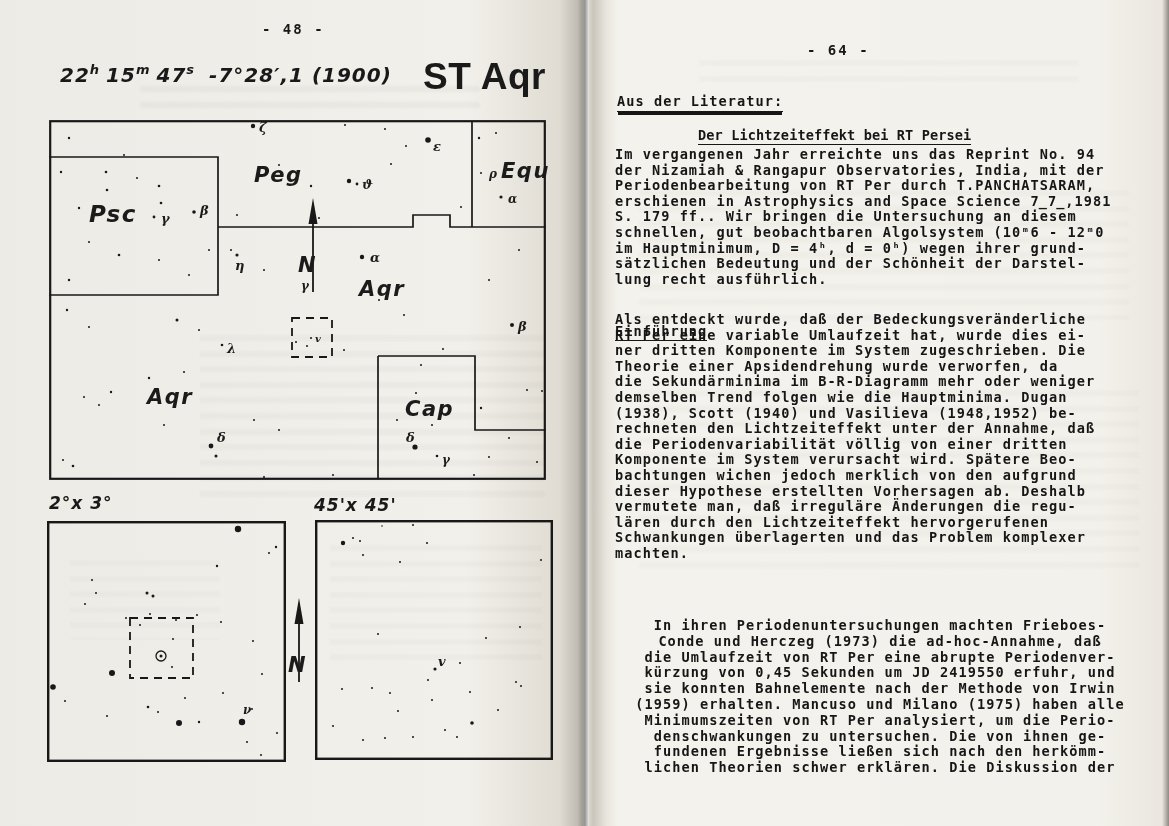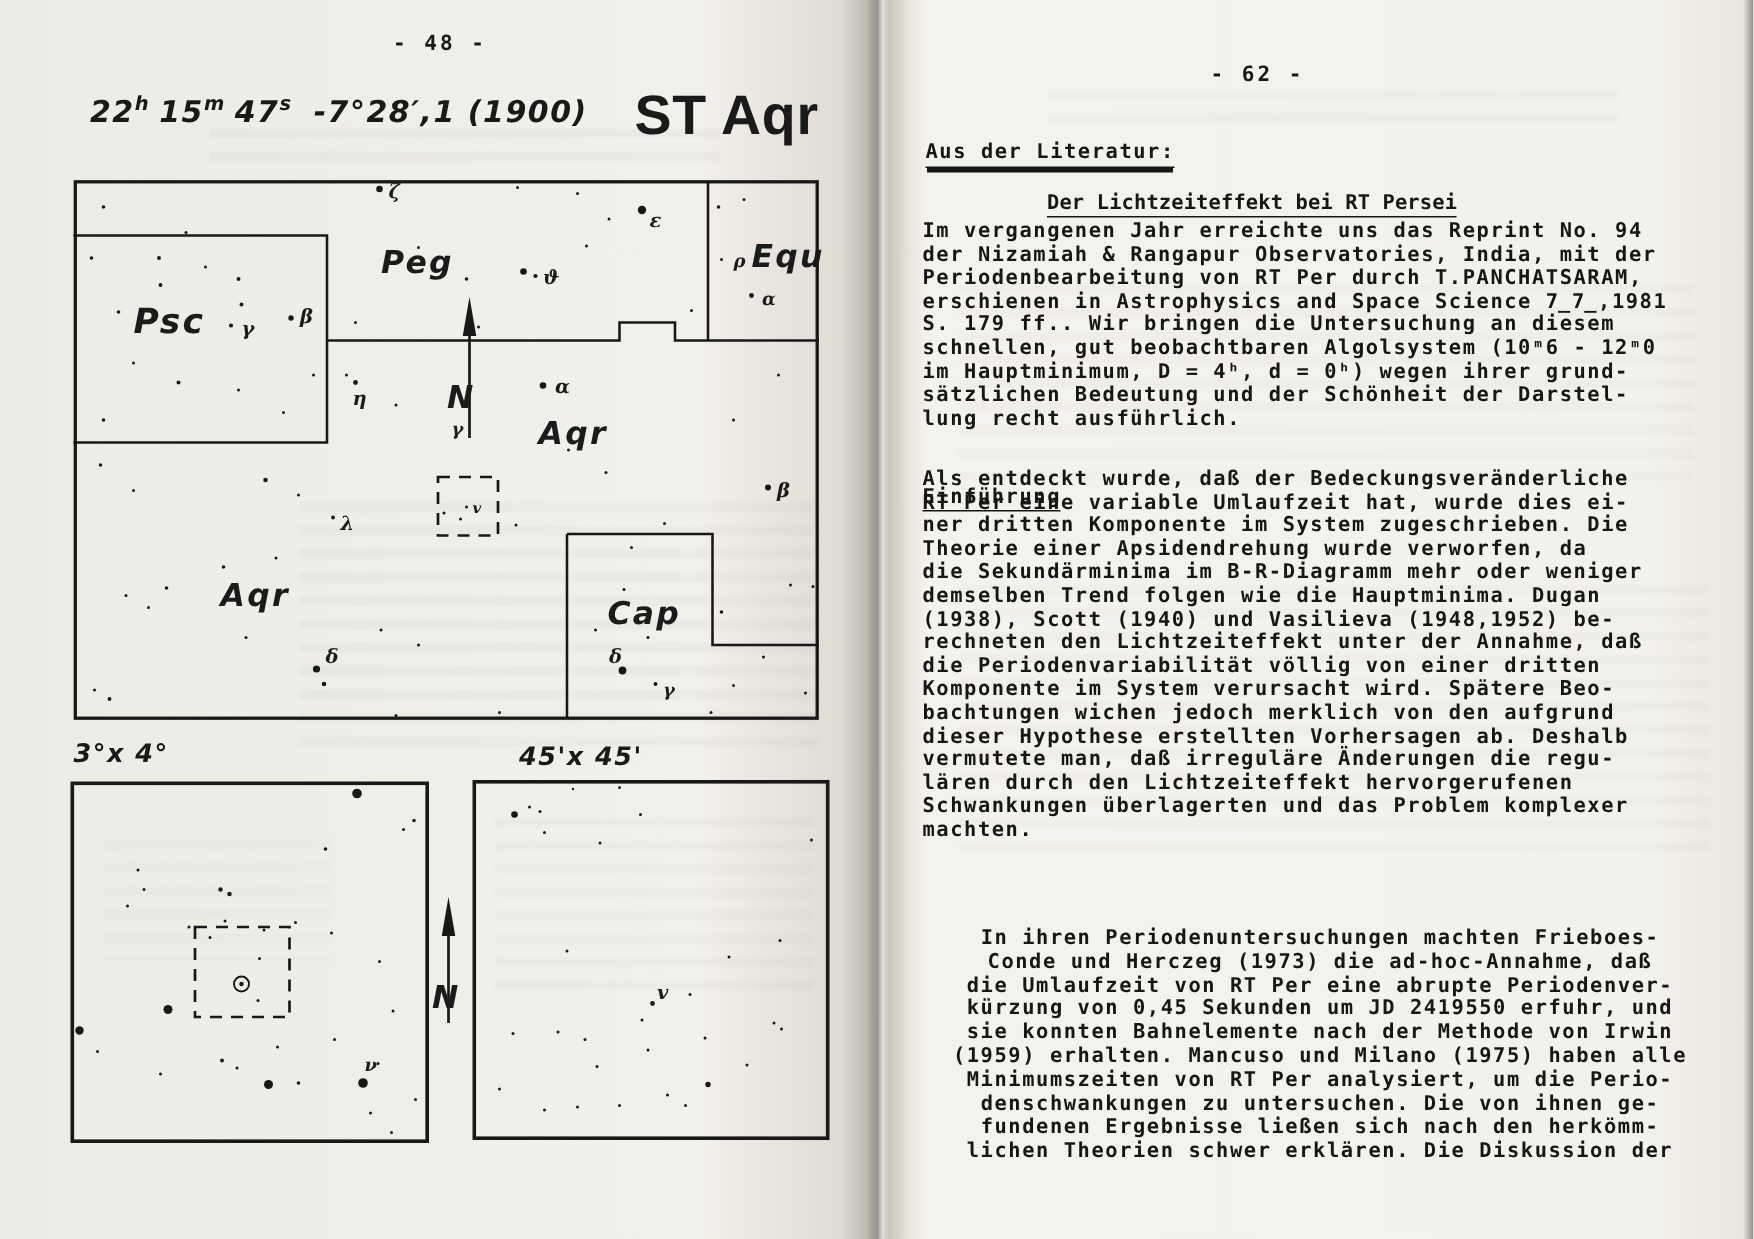--- a/index.html
+++ b/index.html
@@ -174,21 +174,21 @@
         <text x="168" y="322" font-size="13" class="greek">δ</text>
         <text x="357" y="322" font-size="13" class="greek">δ</text>
         <text x="393" y="344" font-size="12" class="greek">γ</text>
         <text x="266" y="222" font-size="10" class="greek">v</text>
         <line x1="264" y1="98" x2="264" y2="172" stroke="#181818" stroke-width="1.8"></line>
         <polygon points="264,78 259.5,104 268.5,104" fill="#181818"></polygon>
         <text x="249" y="152" font-size="21" class="conste">N</text>
         <rect x="1.2" y="1.2" width="494.6" height="357.6" fill="none" stroke="#181818" stroke-width="2.2"></rect>
       </svg>
 
-    <div class="abs z2 chart-caption" style="left:49px;top:493px;">3°x 4°</div>
+    <div class="abs z2 chart-caption" style="left:49px;top:493px;">2°x 3°</div>
     <svg class="chart abs z2" style="left:47px;top:521px;" width="239" height="241" viewBox="0 0 239 241">
         <rect x="83" y="97" width="63" height="60" fill="none" stroke="#181818" stroke-width="1.8" stroke-dasharray="8 6"></rect>
         <circle cx="191" cy="8" r="3.2" fill="#181818"></circle>
         <circle cx="229" cy="26" r="1.2" fill="#181818"></circle>
         <circle cx="222" cy="32" r="1" fill="#181818"></circle>
         <circle cx="170" cy="45" r="1.2" fill="#181818"></circle>
         <circle cx="45" cy="59" r="1" fill="#181818"></circle>
         <circle cx="49" cy="72" r="1" fill="#181818"></circle>
         <circle cx="100" cy="72" r="1.5" fill="#181818"></circle>
         <circle cx="106" cy="75" r="1.5" fill="#181818"></circle>
@@ -217,21 +217,21 @@
         <circle cx="214" cy="234" r="1" fill="#181818"></circle>
         <circle cx="230" cy="212" r="1" fill="#181818"></circle>
         <circle cx="60" cy="195" r="1" fill="#181818"></circle>
         <circle cx="205" cy="188" r="1" fill="#181818"></circle>
         <text x="196" y="193" font-size="12" class="greek">ν</text>
         <circle cx="114" cy="135" r="5" fill="none" stroke="#181818" stroke-width="1.3"></circle>
         <circle cx="114" cy="135" r="1.5" fill="#181818"></circle>
         <rect x="1.2" y="1.2" width="236.6" height="238.6" fill="none" stroke="#181818" stroke-width="2.4"></rect>
       </svg>
 
-    <div class="abs z2 chart-caption" style="left:314px;top:495px;margin-left:32px;">45'x 45'</div>
+    <div class="abs z2 chart-caption" style="left:314px;top:495px;">45'x 45'</div>
     <svg class="chart abs z2" style="left:315px;top:520px;" width="238" height="240" viewBox="0 0 238 240">
         <circle cx="28" cy="23" r="2.2" fill="#181818"></circle>
         <circle cx="38" cy="18" r="1" fill="#181818"></circle>
         <circle cx="45" cy="21" r="1" fill="#181818"></circle>
         <circle cx="48" cy="35" r="1" fill="#181818"></circle>
         <circle cx="85" cy="42" r="1" fill="#181818"></circle>
         <circle cx="112" cy="23" r="1" fill="#181818"></circle>
         <circle cx="67" cy="6" r="0.8" fill="#181818"></circle>
         <circle cx="98" cy="5" r="1" fill="#181818"></circle>
         <circle cx="226" cy="40" r="1" fill="#181818"></circle>
@@ -267,21 +267,21 @@
         <text x="3" y="80" font-size="21" class="conste">N</text>
       </svg>
   </div>
 
   <div class="page page-right">
     <div class="ghost" style="left:110px;top:60px;width:380px;height:30px;opacity:0.07;"></div>
     <div class="ghost" style="left:50px;top:190px;width:490px;height:130px;opacity:0.06;"></div>
     <div class="ghost" style="left:50px;top:390px;width:500px;height:185px;opacity:0.06;"></div>
   </div>
 
-  <div class="abs z2 pagenum" style="left:807px;top:42px;">- 62 -</div>
+  <div class="abs z2 pagenum" style="left:807px;top:42px;">- 64 -</div>
 
   <div class="abs z2 tw tw-tight" style="left:698px;top:112px;">
     <span class="u-single">Der Lichtzeiteffekt bei RT Persei</span>
   </div>
 
   <div class="abs z2 tw" style="left:617px;top:78px;">
     <span class="u-double">Aus der Literatur:</span>
   </div>
 
   <div class="abs z2 tw" style="left:615px;top:147px;width:520px;">Im vergangenen Jahr erreichte uns das Reprint No. 94

